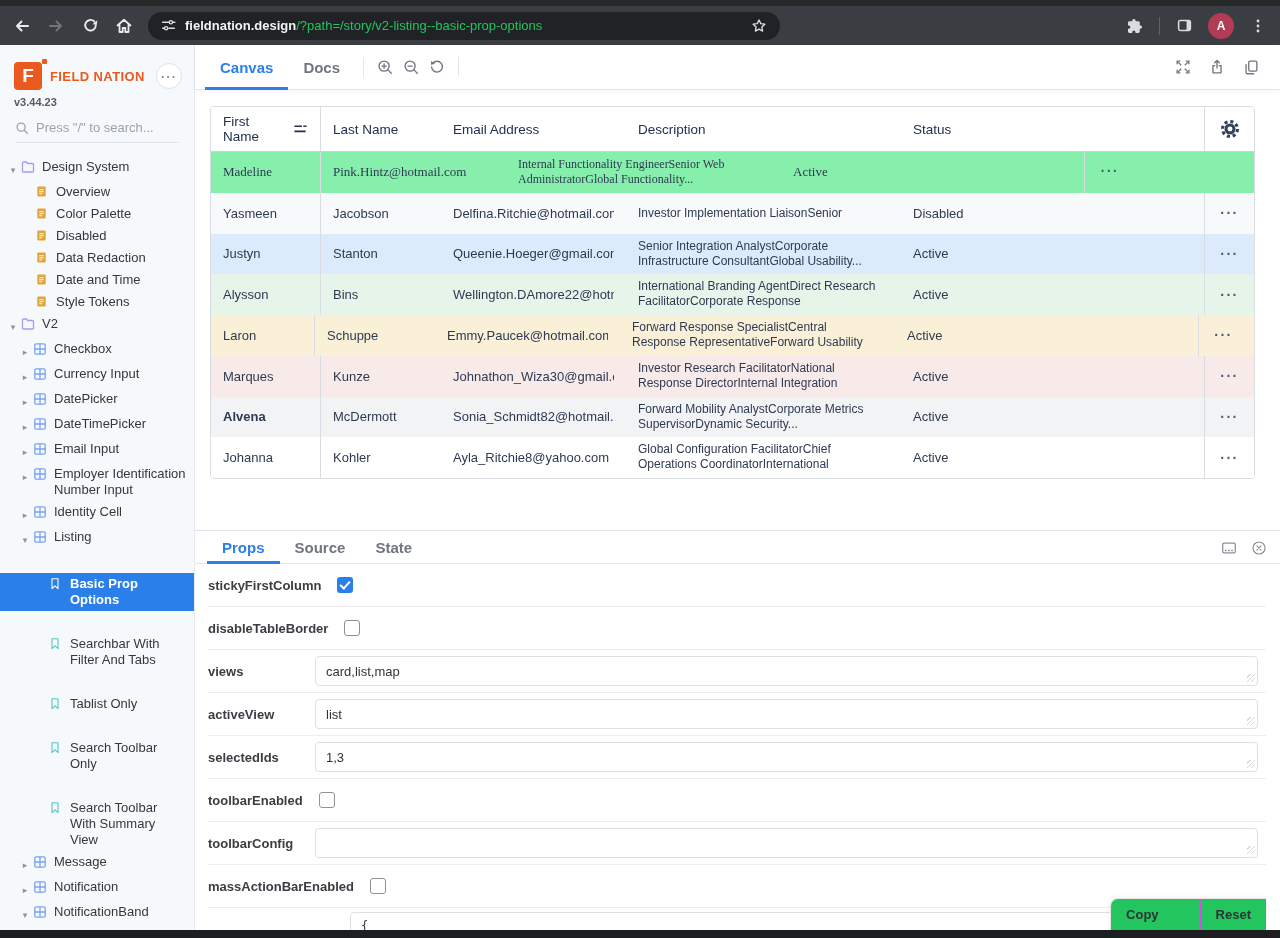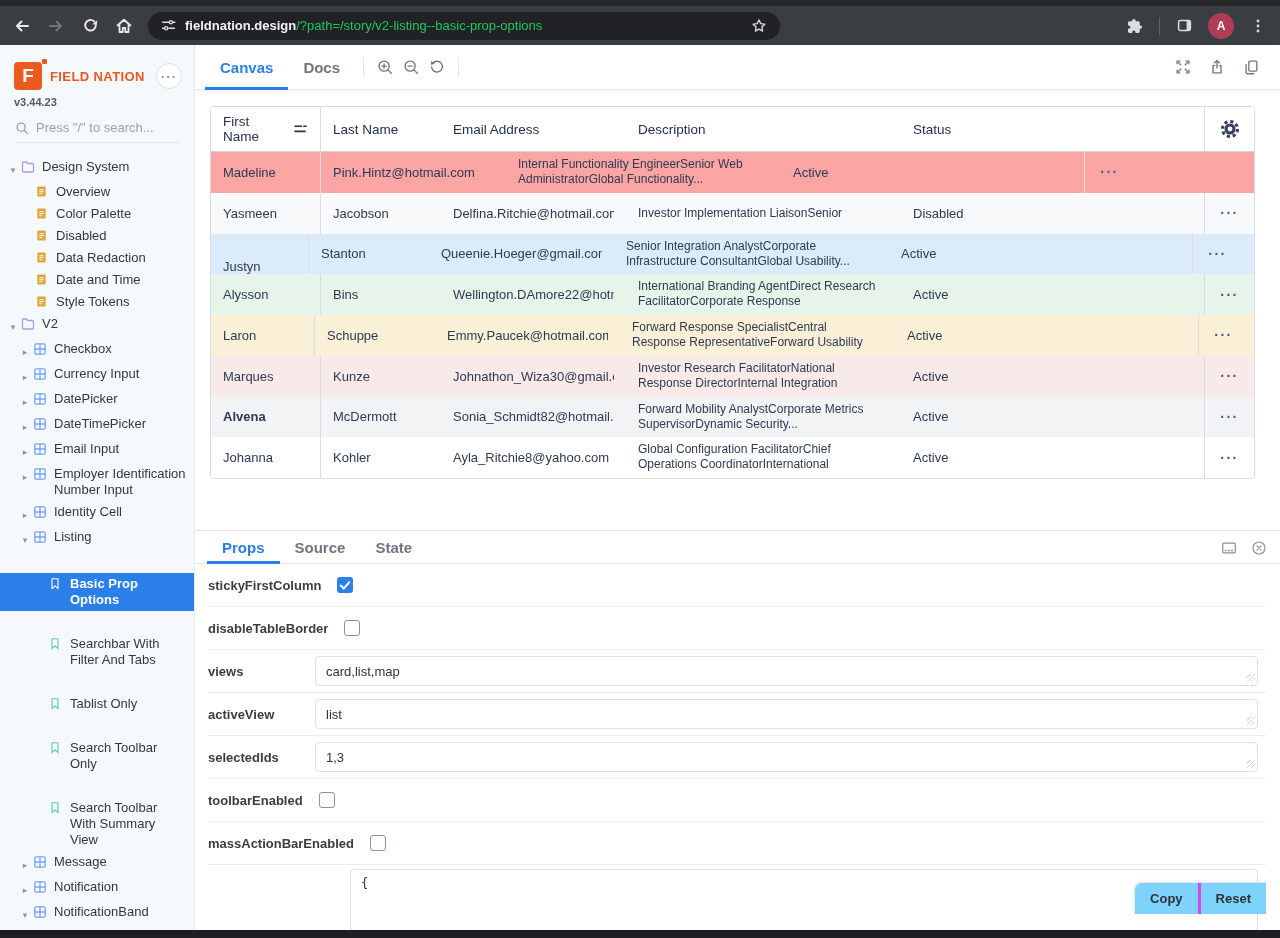--- a/index.html
+++ b/index.html
@@ -74,23 +74,23 @@
   .prop-label { font-size:13px; font-weight:700; color:#3a3d42; }
   .prop-label.fixed { flex:0 0 107px; }
   .prop-control { flex:1; margin-right:8px; position:relative; }
   .txt { width:100%; height:30px; border:1px solid #e0e0e0; border-radius:4px; padding:0 10px; font-family:"Liberation Sans",sans-serif; font-size:13px; color:#333; background:#fff; outline:none; }
   .jsonarea { width:100%; height:62px; border:1px solid #e0e0e0; border-radius:4px; padding:6px 10px; font-family:"DejaVu Sans Mono",monospace; font-size:12px; color:#333; resize:none; outline:none; background:#fff; }
   .corner { position:absolute; right:3px; bottom:4px; width:8px; height:8px; background:repeating-linear-gradient(135deg, transparent 0 2px, #d9d9d9 2px 3px); }
   .checkbox { width:16px; height:16px; border-radius:3px; margin-left:16px; flex:0 0 auto; cursor:pointer; position:relative; }
   .checkbox.checked { background:#2b7fe8; }
   .checkbox.checked::after { content:""; position:absolute; left:5px; top:2px; width:4px; height:8px; border:solid #fff; border-width:0 2px 2px 0; transform:rotate(42deg); }
   .checkbox.unchecked { background:#fff; border:1.6px solid #8e939b; }
-  .copy-reset { position:absolute; right:14px; bottom:16px; background:#7dd3fc; display:flex; border-top:1px solid #e7e7e7; border-left:1px solid #e7e7e7; border-top-left-radius:8px; box-shadow:-1px -1px 5px rgba(0,0,0,.05); }
+  .copy-reset { position:absolute; right:14px; bottom:0; background:#22c55e; display:flex; border-top:1px solid #e7e7e7; border-left:1px solid #e7e7e7; border-top-left-radius:8px; box-shadow:-1px -1px 5px rgba(0,0,0,.05); }
   .cr-btn { padding:8px 15px; font-size:13px; font-weight:700; color:#2f3236; cursor:pointer; }
-  .cr-btn + .cr-btn { border-left:3px solid #d946ef; }
+  .cr-btn + .cr-btn { border-left:1px solid #d946ef;margin-left:26px; }
 </style>
 </head>
 <body>
 
 <div class="browser">
   <span class="nav-ic">
     <svg width="20" height="20" viewBox="0 0 20 20">
         <path d="M16 10H5M9.5 5.5L5 10l4.5 4.5" stroke="#e8eaed" stroke-width="2" fill="none" stroke-linecap="round" stroke-linejoin="round"></path>
       </svg>
   </span>
@@ -518,21 +518,21 @@
             <div class="t-cell actions" style="width: 50px;">
               <span style="display: flex;">
                 <svg width="22" height="22" viewBox="0 0 24 24">
                   <circle cx="12" cy="12" r="6" fill="#33415c"></circle>
                   <circle cx="12" cy="12" r="8.2" fill="none" stroke="#33415c" stroke-width="3.4" stroke-dasharray="3.4 3.05"></circle>
                   <circle cx="12" cy="12" r="2.7" fill="#fff"></circle>
                 </svg>
               </span>
             </div>
           </div>
-          <div class="t-row" style="background: #fca5a5;">
+          <div class="t-row" style="background: #86efac; font-family: Liberation Serif, serif;">
             <div class="t-cell first" style="width: 110px;">
               <div class="cell-text">Madeline</div>
             </div>
             <div class="t-cell" style="width: 185px;">
               <div class="cell-text">Pink.Hintz@hotmail.com</div>
             </div>
             <div class="t-cell" style="width: 275px;">
               <div class="desc">Internal Functionality EngineerSenior Web AdministratorGlobal Functionality...</div>
             </div>
             <div class="t-cell" style="width: 303px;">
@@ -556,21 +556,21 @@
               <div class="desc">Investor Implementation LiaisonSenior</div>
             </div>
             <div class="t-cell" style="width: 303px;">
               <div class="cell-text">Disabled</div>
             </div>
             <div class="t-cell actions" style="width: 50px;">
               <span class="row-dots">···</span>
             </div>
           </div>
           <div class="t-row" style="background: rgb(220, 235, 252);">
-            <div class="t-cell first" style="width: 98px; align-items: flex-end;">
+            <div class="t-cell first" style="width: 110px;">
               <div class="cell-text">Justyn</div>
             </div>
             <div class="t-cell" style="width: 120px;">
               <div class="cell-text">Stanton</div>
             </div>
             <div class="t-cell" style="width: 185px;">
               <div class="cell-text">Queenie.Hoeger@gmail.com</div>
             </div>
             <div class="t-cell" style="width: 275px;">
               <div class="desc">Senior Integration AnalystCorporate Infrastructure ConsultantGlobal Usability...</div>
@@ -724,20 +724,24 @@
             <span class="prop-label fixed">activeView</span>
             <span class="prop-control"><input class="txt" type="text" value="list" style=""><span class="corner"></span></span>
           </div>
           <div class="prop-row">
             <span class="prop-label fixed">selectedIds</span>
             <span class="prop-control"><input class="txt" type="text" value="1,3" style=""><span class="corner"></span></span>
           </div>
           <div class="prop-row">
             <span class="prop-label">toolbarEnabled</span>
             <span class="checkbox unchecked"></span>
+          </div>
+          <div class="prop-row">
+            <span class="prop-label fixed">toolbarConfig</span>
+            <span class="prop-control"><input class="txt" type="text" style=""><span class="corner"></span></span>
           </div>
           <div class="prop-row">
             <span class="prop-label">massActionBarEnabled</span>
             <span class="checkbox unchecked"></span>
           </div>
           <div class="prop-row json">
             <span class="prop-control" style="margin-left: 142px;"><textarea class="jsonarea" style="">{</textarea></span>
           </div>
         </div>
       <div class="copy-reset">

